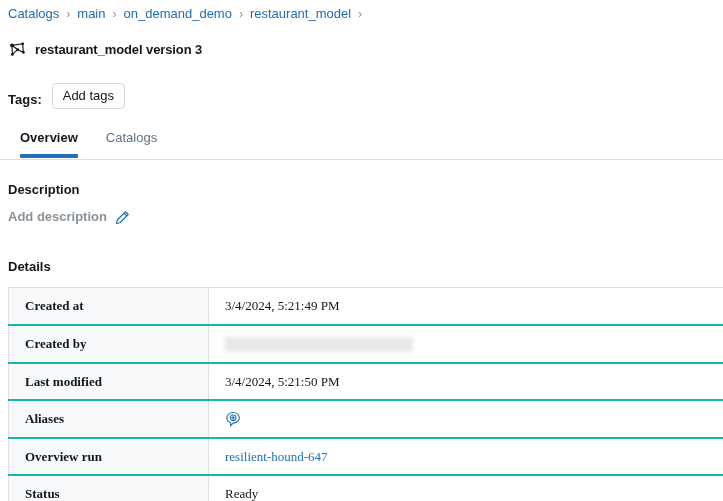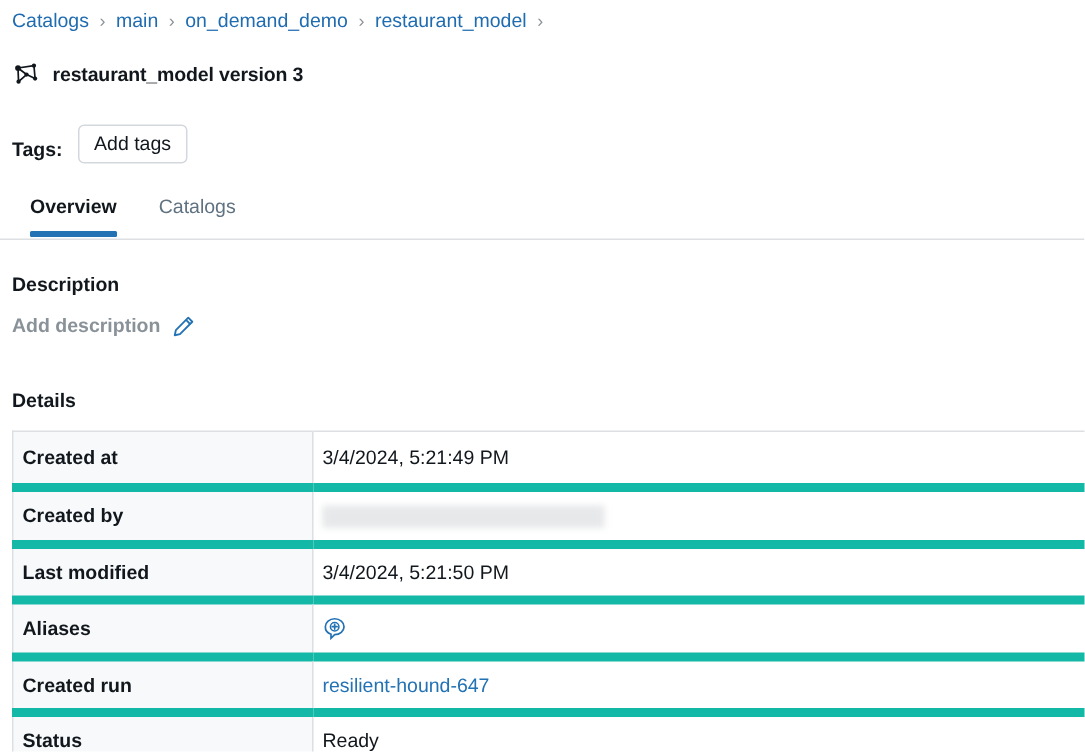--- a/index.html
+++ b/index.html
@@ -174,26 +174,27 @@
   .details-table {
     margin: 11px 0 0 8px;
     width: 880px;
     border-collapse: collapse;
     border-top: 1px solid #dce0e3;
     border-left: 1px solid #dce0e3;
     table-layout: fixed;
   }
   .details-table tr { height: 37.5px; }
   .details-table td {
-    border-bottom: 6px solid #14b8a6;
+    border-bottom: 2px solid #14b8a6;
     border-right: 1px solid #dce0e3;
-    padding: 0 6px;
+    padding: 0 16px;
     font-size: 13px;
     line-height: 18px;
     vertical-align: middle;
+    font-family: Liberation Serif, serif;
   }
   td.detail-label {
     width: 200px;
     background: #f8f9fa;
     font-weight: bold;
     color: #11171c;
   }
   td.detail-value {
     background: #ffffff;
     color: #11171c;
@@ -288,21 +289,21 @@
           <td class="detail-label">Aliases</td>
           <td class="detail-value">
             <svg class="alias-add-icon" viewBox="0 0 18 18" fill="none">
               <path d="M2 7.2 a6.6 5.6 0 1 1 6.6 5.6 L6.0 15.4 L6.0 12.5 A6.6 5.6 0 0 1 2 7.2 Z" stroke="#2272b4" stroke-width="1.2" fill="none"></path>
               <circle cx="8.6" cy="7.2" r="3.0" stroke="#2272b4" stroke-width="1.1" fill="none"></circle>
               <path d="M8.6 5.5 L8.6 8.9 M6.9 7.2 L10.3 7.2" stroke="#2272b4" stroke-width="1.2" stroke-linecap="round"></path>
             </svg>
           </td>
         </tr>
         <tr>
-          <td class="detail-label">Created run</td>
+          <td class="detail-label">Overview run</td>
           <td class="detail-value">
             <a class="value-link">resilient-hound-647</a>
           </td>
         </tr>
         <tr>
           <td class="detail-label">Status</td>
           <td class="detail-value">Ready</td>
         </tr>
       </tbody>
     </table>

